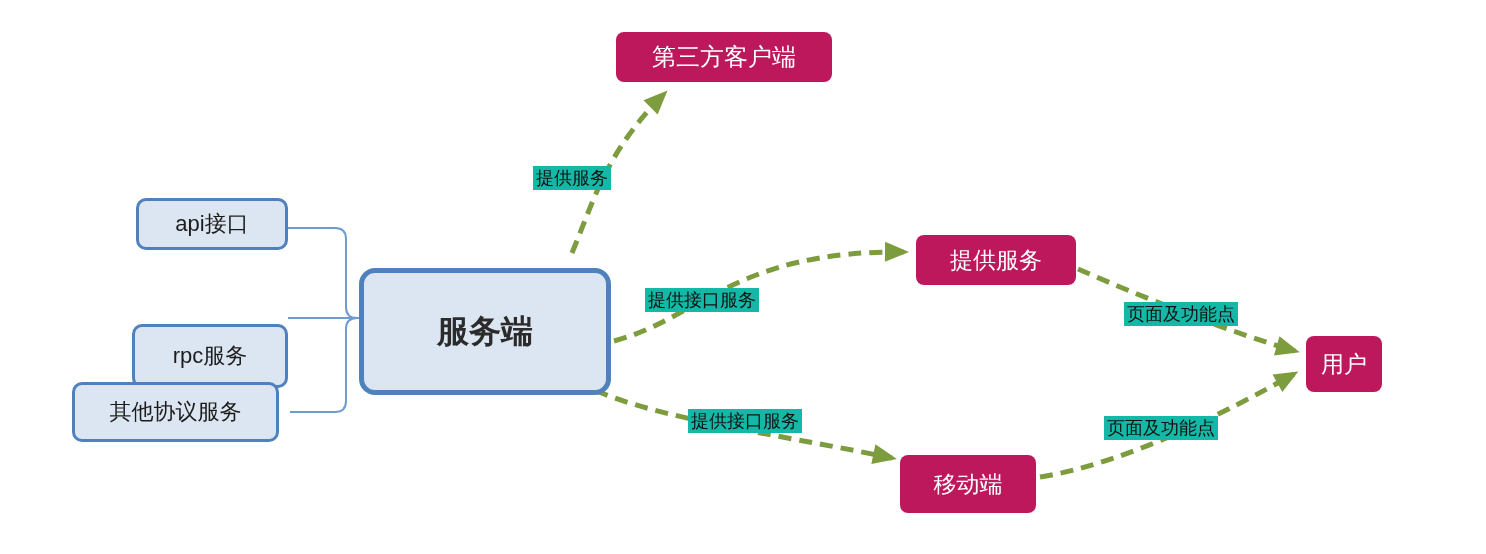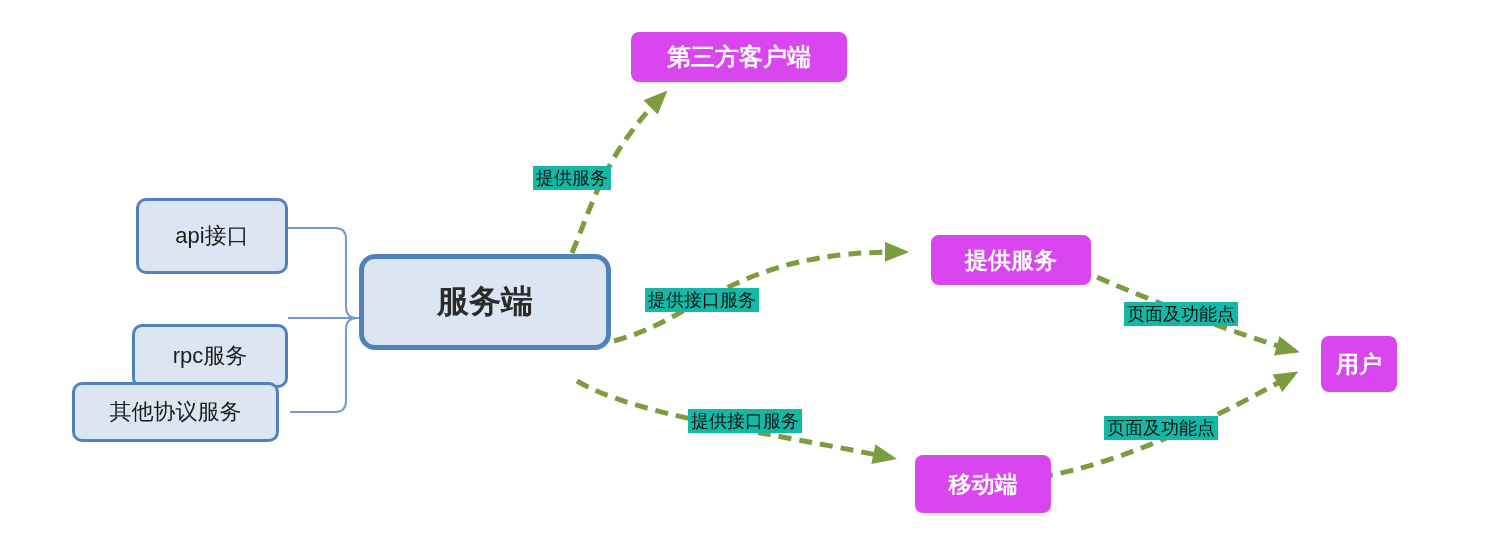--- a/index.html
+++ b/index.html
@@ -22,26 +22,25 @@
   }
   .node {
     position: absolute;
     display: flex;
     align-items: center;
     justify-content: center;
     box-sizing: border-box;
     white-space: nowrap;
   }
   .node-solid {
-    background: #d946ef;
+    background: #be185d;
     color: #ffffff;
-    font-weight: bold;
+    font-weight: normal;
     border-radius: 8px;
     font-size: 23px;
-    margin-left: 15px;
   }
   .node-light {
     background: #dce6f2;
     border: 3px solid #4f81bd;
     border-radius: 10px;
     color: #1c1c1c;
     font-size: 22px;
   }
   .node-server {
     background: #dce6f2;
@@ -84,27 +83,27 @@
   </svg>
 
   <div class="edge-label" style="left:533px; top:166px;">提供服务</div>
   <div class="edge-label" style="left:645px; top:288px;">提供接口服务</div>
   <div class="edge-label" style="left:688px; top:409px;">提供接口服务</div>
   <div class="edge-label" style="left:1124px; top:302px;">页面及功能点</div>
   <div class="edge-label" style="left:1104px; top:416px;">页面及功能点</div>
 
   <div class="node node-solid" style="left:616px; top:32px; width:216px; height:50px; font-size:24px;">第三方客户端</div>
 
-  <div class="node node-light" style="left:136px; top:198px; width:152px; height:76px;">api接口</div>
+  <div class="node node-light" style="left:136px; top:198px; width:152px; height:52px;">api接口</div>
 
   <div class="node node-light" style="left:132px; top:276px; width:156px; height:64px;margin-top:48px;">rpc服务</div>
 
   <div class="node node-light" style="left:72px; top:382px; width:207px; height:60px;">其他协议服务</div>
 
-  <div class="node node-server" style="left:359px; top:254px; width:252px; height:96px;text-align:right;">服务端</div>
+  <div class="node node-server" style="left:359px; top:268px; width:252px; height:127px;text-align:right;">服务端</div>
 
   <div class="node node-solid" style="left:916px; top:235px; width:160px; height:50px;">提供服务</div>
 
   <div class="node node-solid" style="left:900px; top:455px; width:136px; height:58px;text-align:center;">移动端</div>
 
   <div class="node node-solid" style="left:1306px; top:336px; width:76px; height:56px;">用户</div>
 
 </div>
 
 </body></html>

